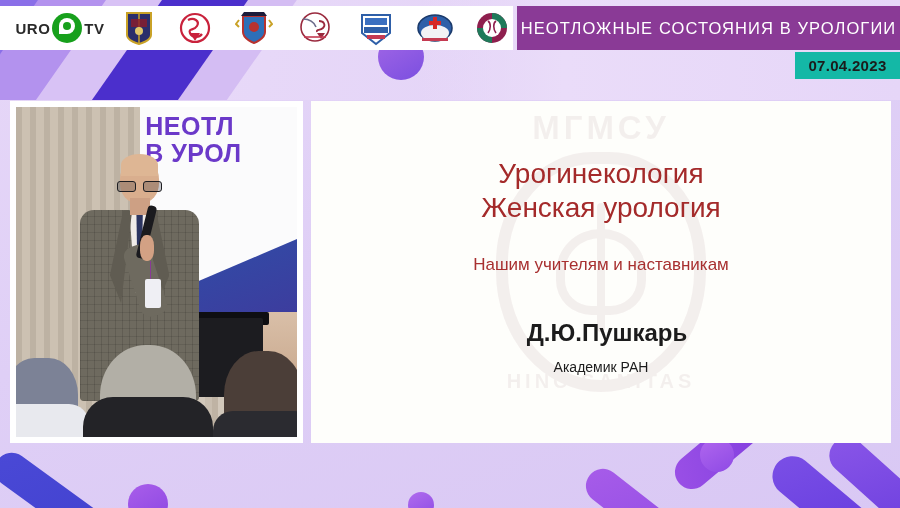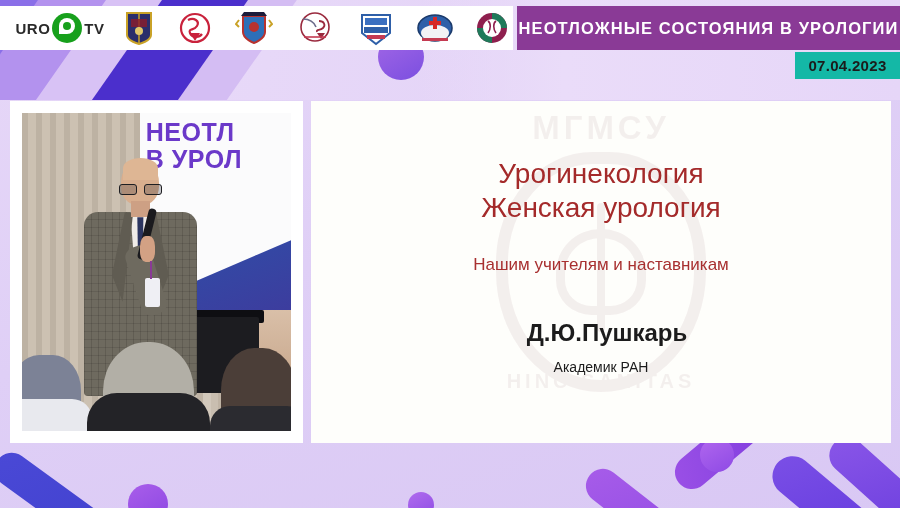--- a/index.html
+++ b/index.html
@@ -53,29 +53,29 @@
   .urotv .txt{font-size:15px;font-weight:700;color:#2A2A2A;letter-spacing:.5px;}
   .urotv .emb{width:30px;height:30px;border-radius:50%;background:#17A01C;position:relative;margin:0 1px;}
   .urotv .emb::before{content:"";position:absolute;left:7px;top:5px;width:16px;height:16px;
         border-radius:50% 50% 50% 0;background:#fff;}
   .urotv .emb::after{content:"";position:absolute;left:11px;top:9px;width:8px;height:8px;
         border-radius:50%;background:#17A01C;}
 
   
   .titlebar{position:absolute;left:517px;top:6px;width:383px;height:44px;
             background:#8A3A96;display:flex;align-items:center;justify-content:center;}
-  .titlebar .t{color:#fff;font-size:16.5px;font-weight:700;letter-spacing:1.1px;white-space:nowrap;}
+  .titlebar .t{color:#fff;font-size:16.5px;font-weight:400;letter-spacing:1.1px;white-space:nowrap;}
 
   .datebox{position:absolute;left:795px;top:52px;width:105px;height:27px;background:#14b8a6;
            display:flex;align-items:center;justify-content:center;}
   .datebox .d{color:#1B1B1B;font-size:15px;font-weight:700;letter-spacing:.3px;}
 
   
   .video{position:absolute;left:10px;top:101px;width:293px;height:342px;
-         background:#fff;padding:12px;box-sizing:border-box;}
+         background:#fff;padding:6px;box-sizing:border-box;}
   .vinner{position:relative;width:100%;height:100%;overflow:hidden;background:#B9AFA4;}
   .wall{position:absolute;inset:0;
         background:repeating-linear-gradient(90deg,#C9BEB0 0 7px,#BFB3A4 7px 13px,#D2C8BB 13px 21px);}
   .wall2{position:absolute;left:0;top:0;width:44%;height:100%;
         background:repeating-linear-gradient(90deg,#BDB2A3 0 6px,#CCC1B2 6px 14px);}
   .banner{position:absolute;left:44%;top:0;right:0;height:56%;background:#FBFBFC;}
   .bantxt{position:absolute;left:46%;top:6px;color:#6B39C9;font-weight:800;font-size:25px;
         line-height:27px;letter-spacing:.5px;white-space:nowrap;}
   .banblue{position:absolute;left:44%;top:40%;right:0;height:34%;
         background:linear-gradient(160deg,#2E4FA8,#41379B);clip-path:polygon(0 60%,100% 0,100% 100%,0 100%);}

